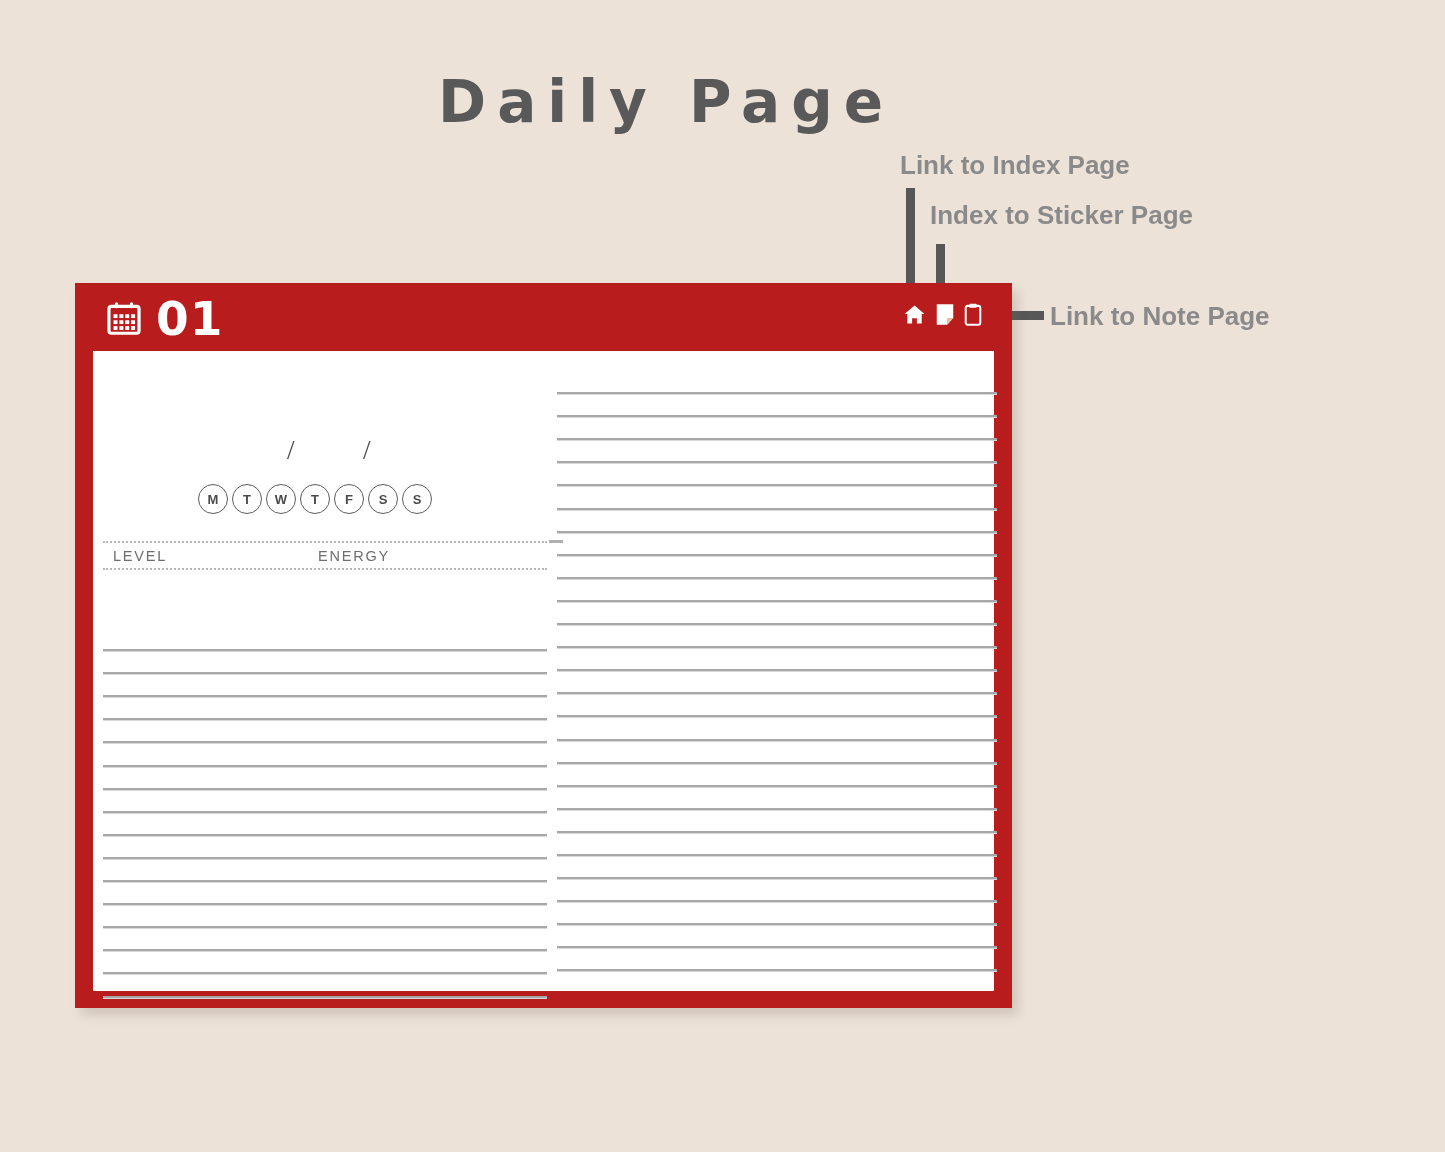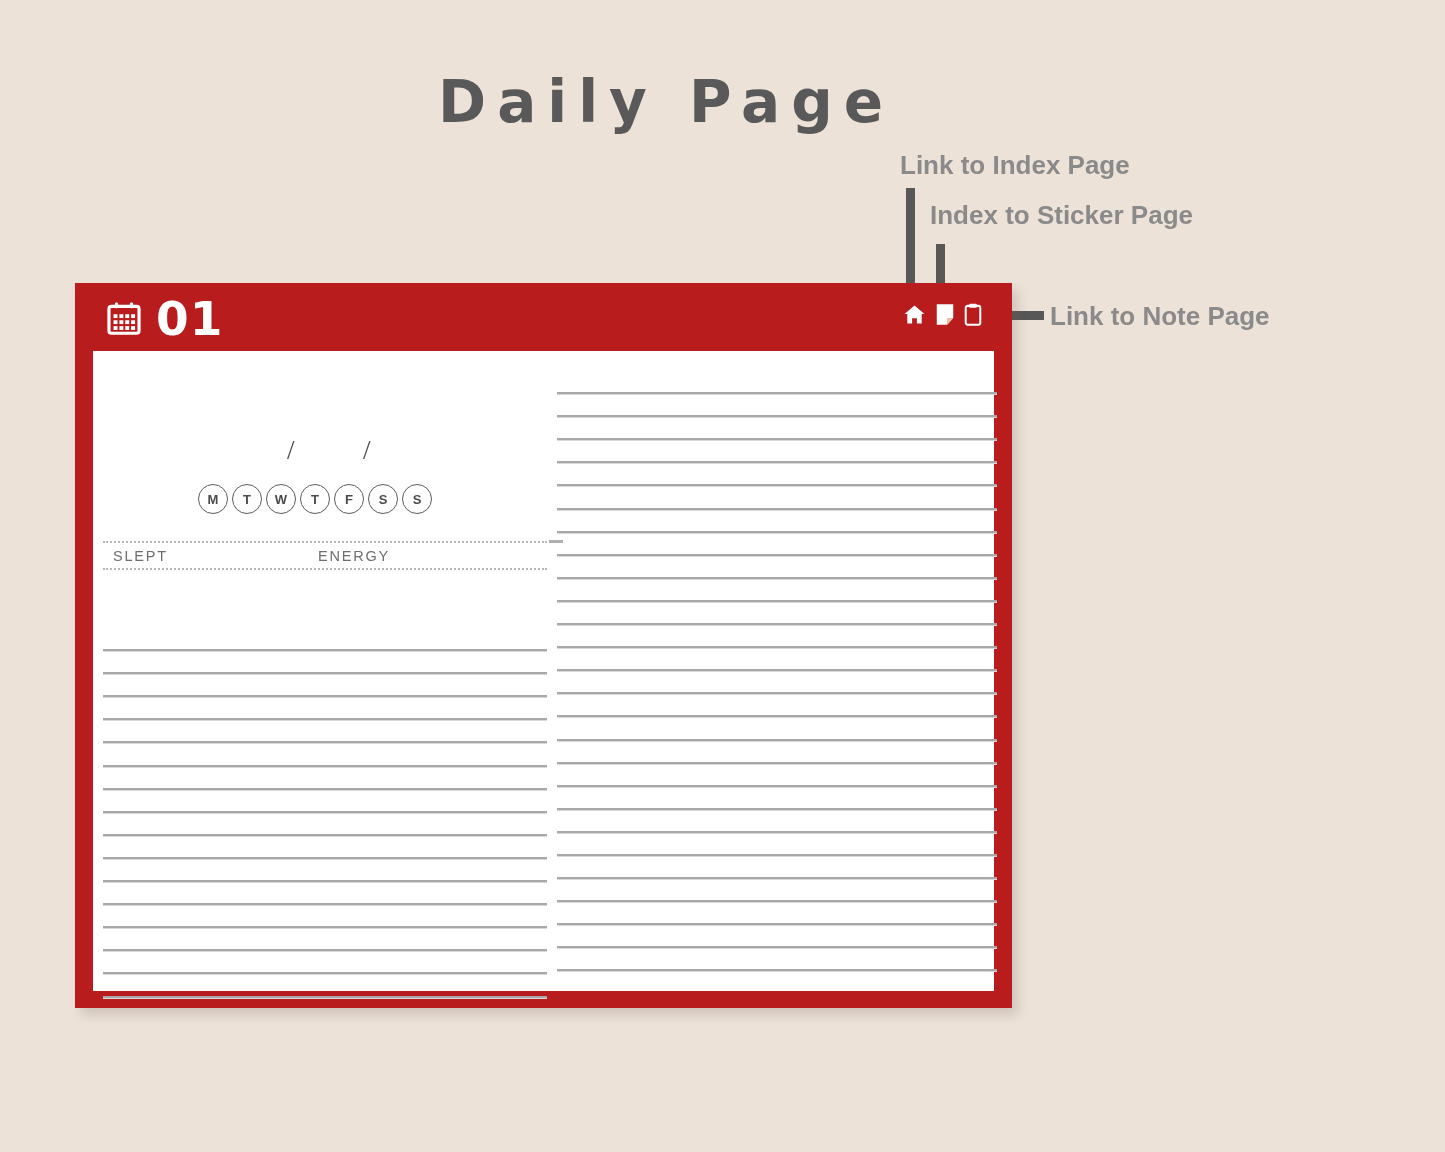--- a/index.html
+++ b/index.html
@@ -277,21 +277,21 @@
         <div class="day-circle">T</div>
         <div class="day-circle">W</div>
         <div class="day-circle">T</div>
         <div class="day-circle">F</div>
         <div class="day-circle">S</div>
         <div class="day-circle">S</div>
       </div>
 
     <div class="meta-block" id="meta-block">
         <div class="meta-row">
-          <span class="meta-label col1">SLEPT</span>
+          <span class="meta-label col1">LEVEL</span>
           <span class="meta-label col2">ENERGY</span>
           <span class="dash-end"></span>
         </div>
       </div>
 
     <div class="lines-col left" id="lines-left">
         <div class="rule-line"></div>
         <div class="rule-line"></div>
         <div class="rule-line"></div>
         <div class="rule-line"></div>

